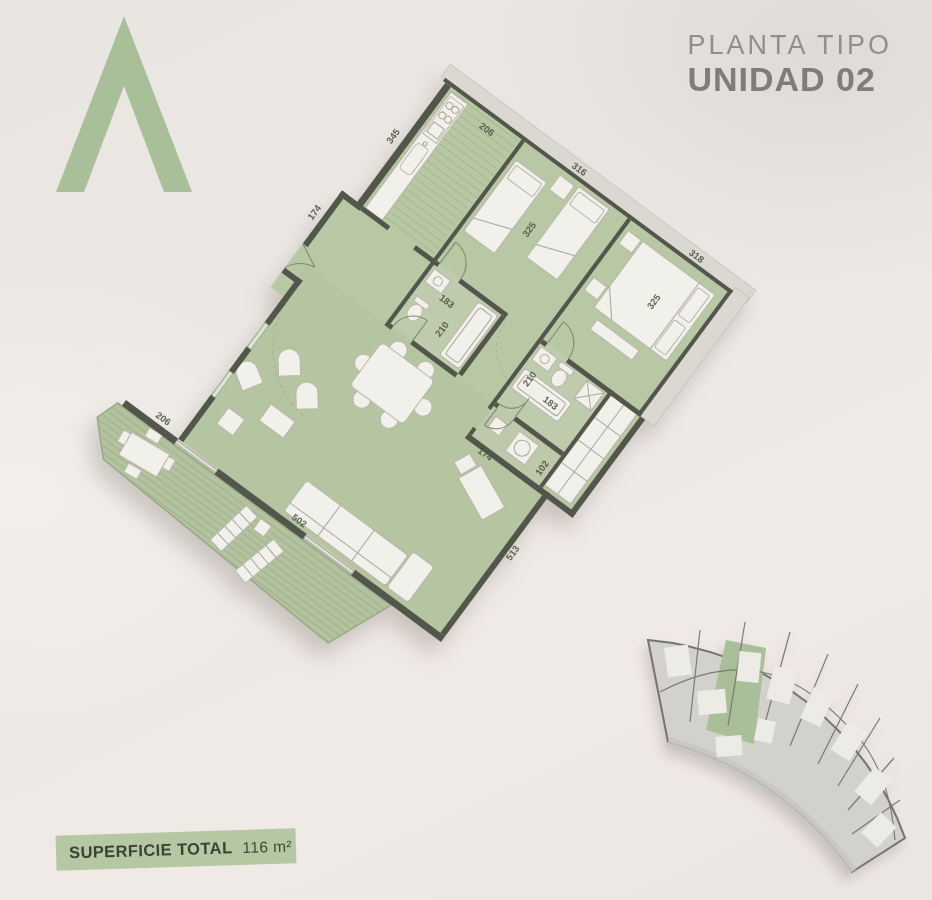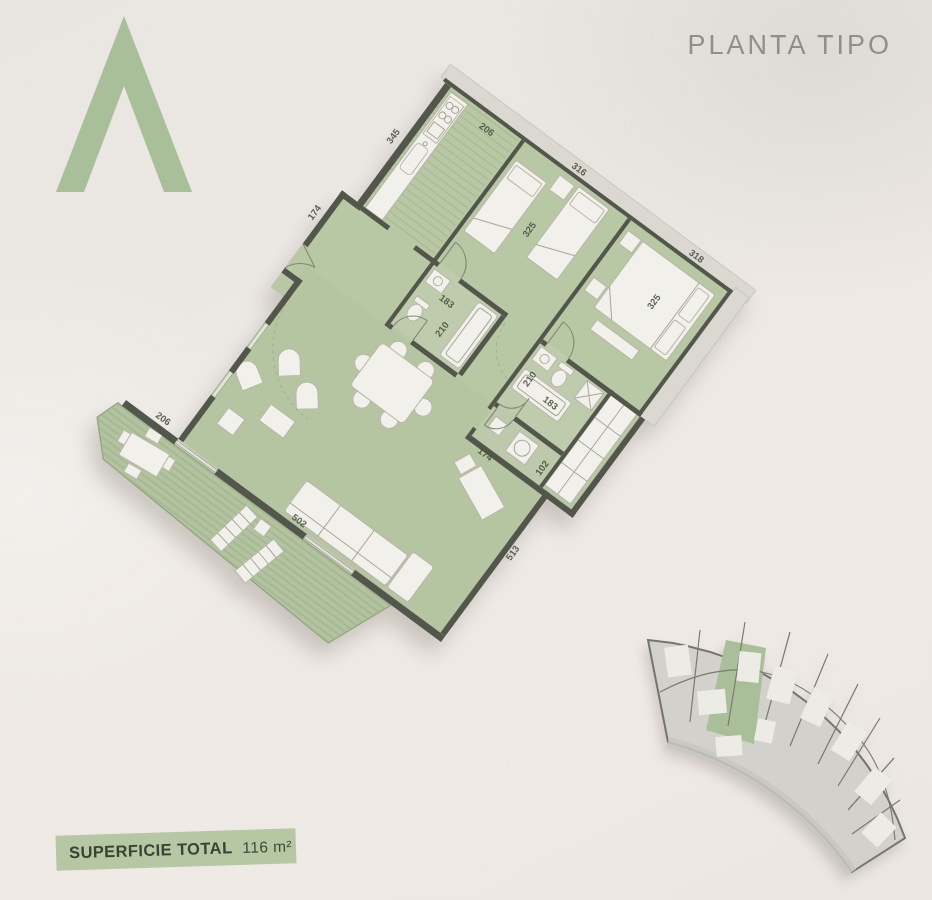--- a/index.html
+++ b/index.html
@@ -39,20 +39,21 @@
 <body>
 
 <div class="vignette"></div>
 
 <svg class="logo" width="160" height="185" viewBox="0 0 160 185">
   <path d="M82,6 L150,182 L122,182 L82,76 L42,182 L14,182 Z" fill="#a9bf9a"></path>
 </svg>
 
 <div class="title-block">
   <div class="title-line1">PLANTA TIPO</div>
+  <div class="title-line2">UNIDAD 02</div>
 </div>
 
 <svg class="plan-svg" width="932" height="900" viewBox="0 0 932 900">
   <defs>
     <pattern id="hatchK" width="8" height="7" patternUnits="userSpaceOnUse">
       <line x1="0" y1="3.5" x2="8" y2="3.5" stroke="#a6b992" stroke-width="1.1"></line>
     </pattern>
     <pattern id="hatchT" width="8" height="6" patternUnits="userSpaceOnUse">
       <line x1="0" y1="3" x2="8" y2="3" stroke="#9db08a" stroke-width="1.1"></line>
     </pattern>

